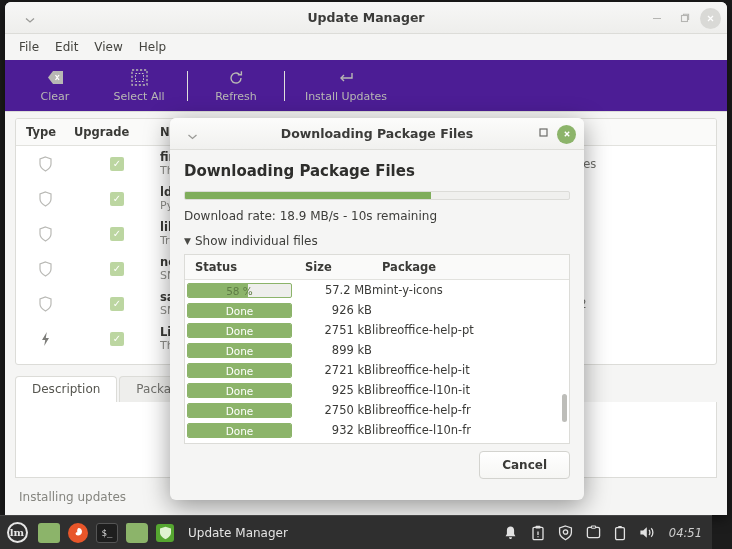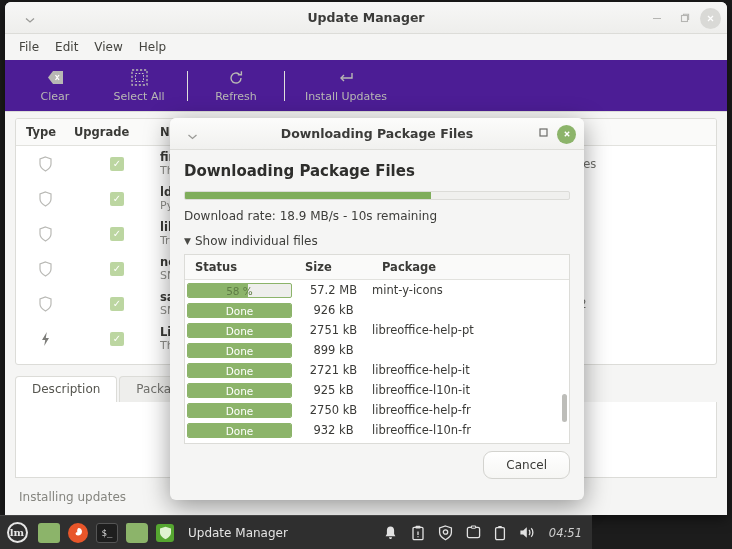--- a/index.html
+++ b/index.html
@@ -147,39 +147,39 @@
   .st-bar {
     position: relative; height: 15px; border: 1px solid #8cb46a; border-radius: 2px;
     background: #eeeeec; overflow: hidden;
   }
   .st-fill { position:absolute; left:0; top:0; bottom:0; background: #8cb46a; }
   .st-lbl {
     position: relative; line-height: 15px; text-align: center;
     color: #ffffff; font-size: 10.5px;
   }
   .st-lbl.dark { color: #5f7d45; }
-  .sz-cell { width: 77px; text-align: center; }
+  .sz-cell { width: 77px; text-align: right; }
   .pk-cell { flex: 1; white-space: nowrap; }
   .fl-scroll {
     position: absolute; right: 1px; top: 26px; width: 7px; bottom: 1px;
   }
   .fl-thumb { position: absolute; right: 1px; width: 5px; height: 28px; bottom: 20px;
               background: #bdbdb9; border-radius: 3px; }
 
   .dlg-footer { position:absolute; left:0; right:0; bottom:0; height: 56px; }
   .btn-cancel {
     position: absolute; right: 14px; top: 7px;
     padding: 6px 22px; font-size: 12px; color: #3a3a37;
     background: linear-gradient(#ffffff, #f6f6f4);
-    border: 1px solid #d3d3cf; border-radius: 9px;
+    border: 1px solid #d3d3cf; border-radius: 4px; font-weight: bold;
   }
 
   
   .taskbar {
-    position: absolute; left: 0; bottom: 0; width: 592px; height: 34px;
+    position: absolute; left: 0; bottom: 0; width: 712px; height: 34px;
     background: #2f2f2f; display: flex; align-items: center;
     border-top: 1px solid #444;
     justify-content: center;
   }
   .mint-btn { width: 34px; display:flex; align-items:center; justify-content:center; }
   .mint-logo {
     width: 21px; height: 21px; border-radius: 50%; border: 2px solid #e6e6e6;
     display:flex; align-items:center; justify-content:center;
     color:#e6e6e6; font-size: 10px; font-weight: 700; font-family: "DejaVu Serif", serif;
   }

